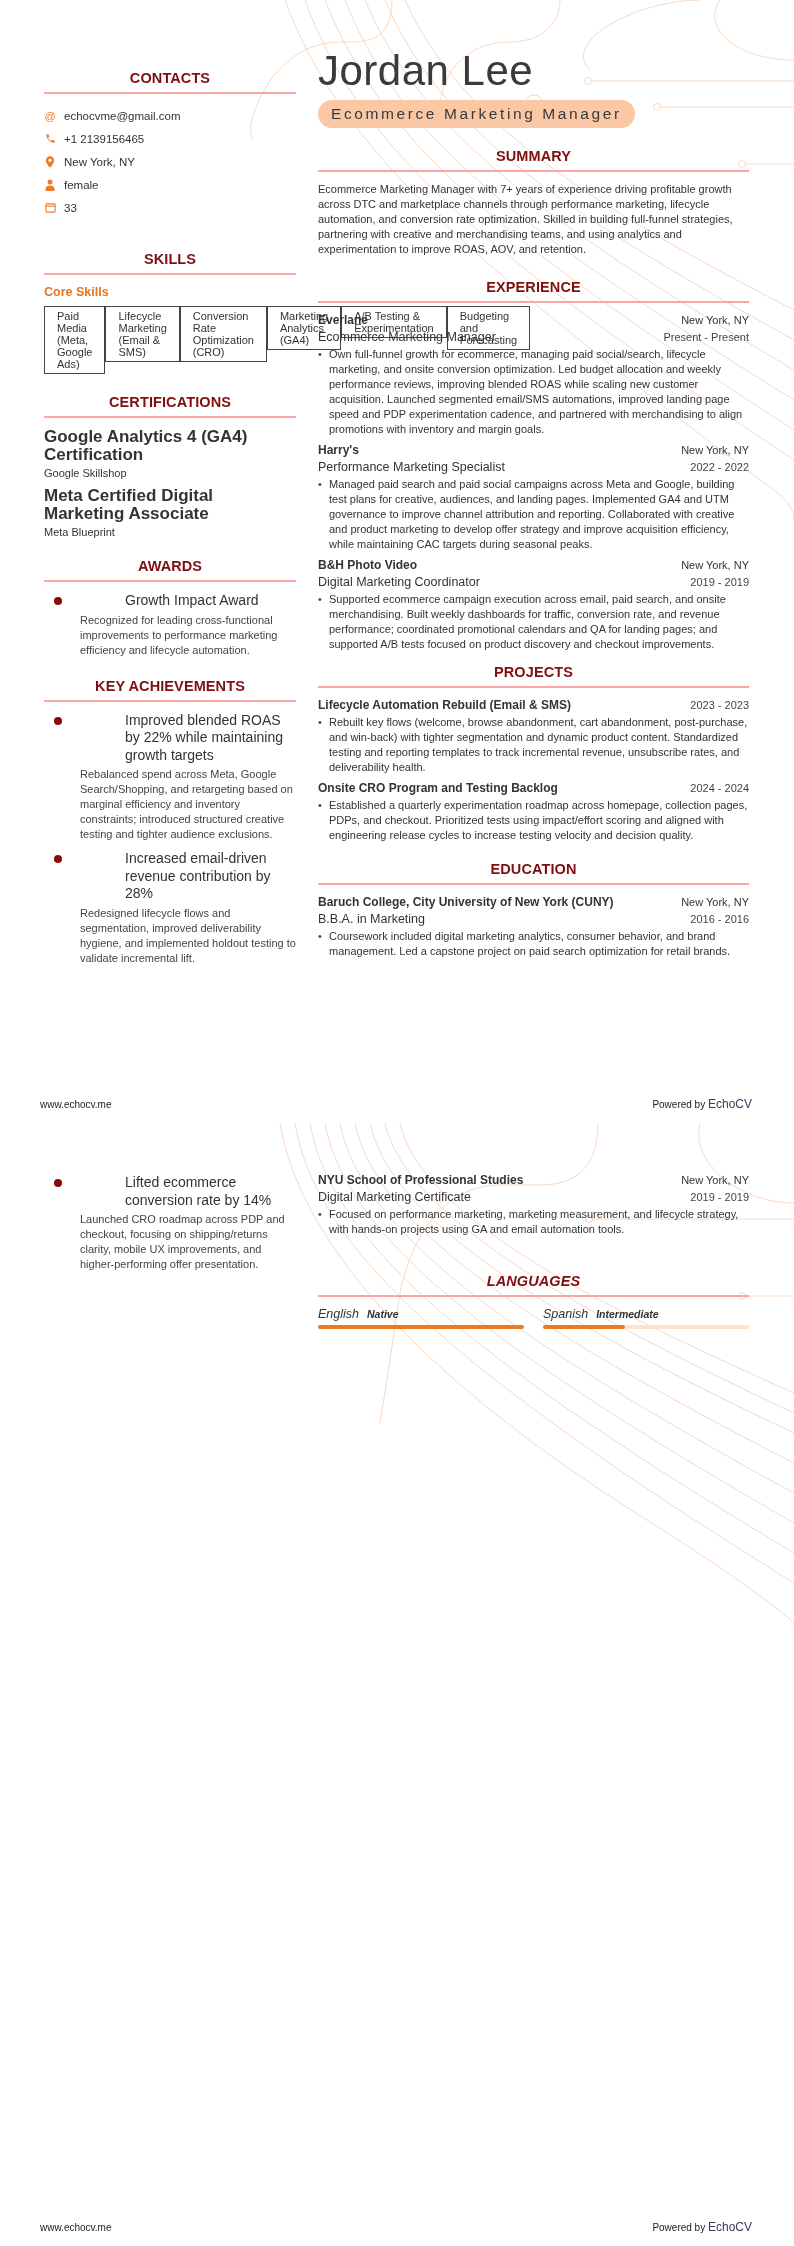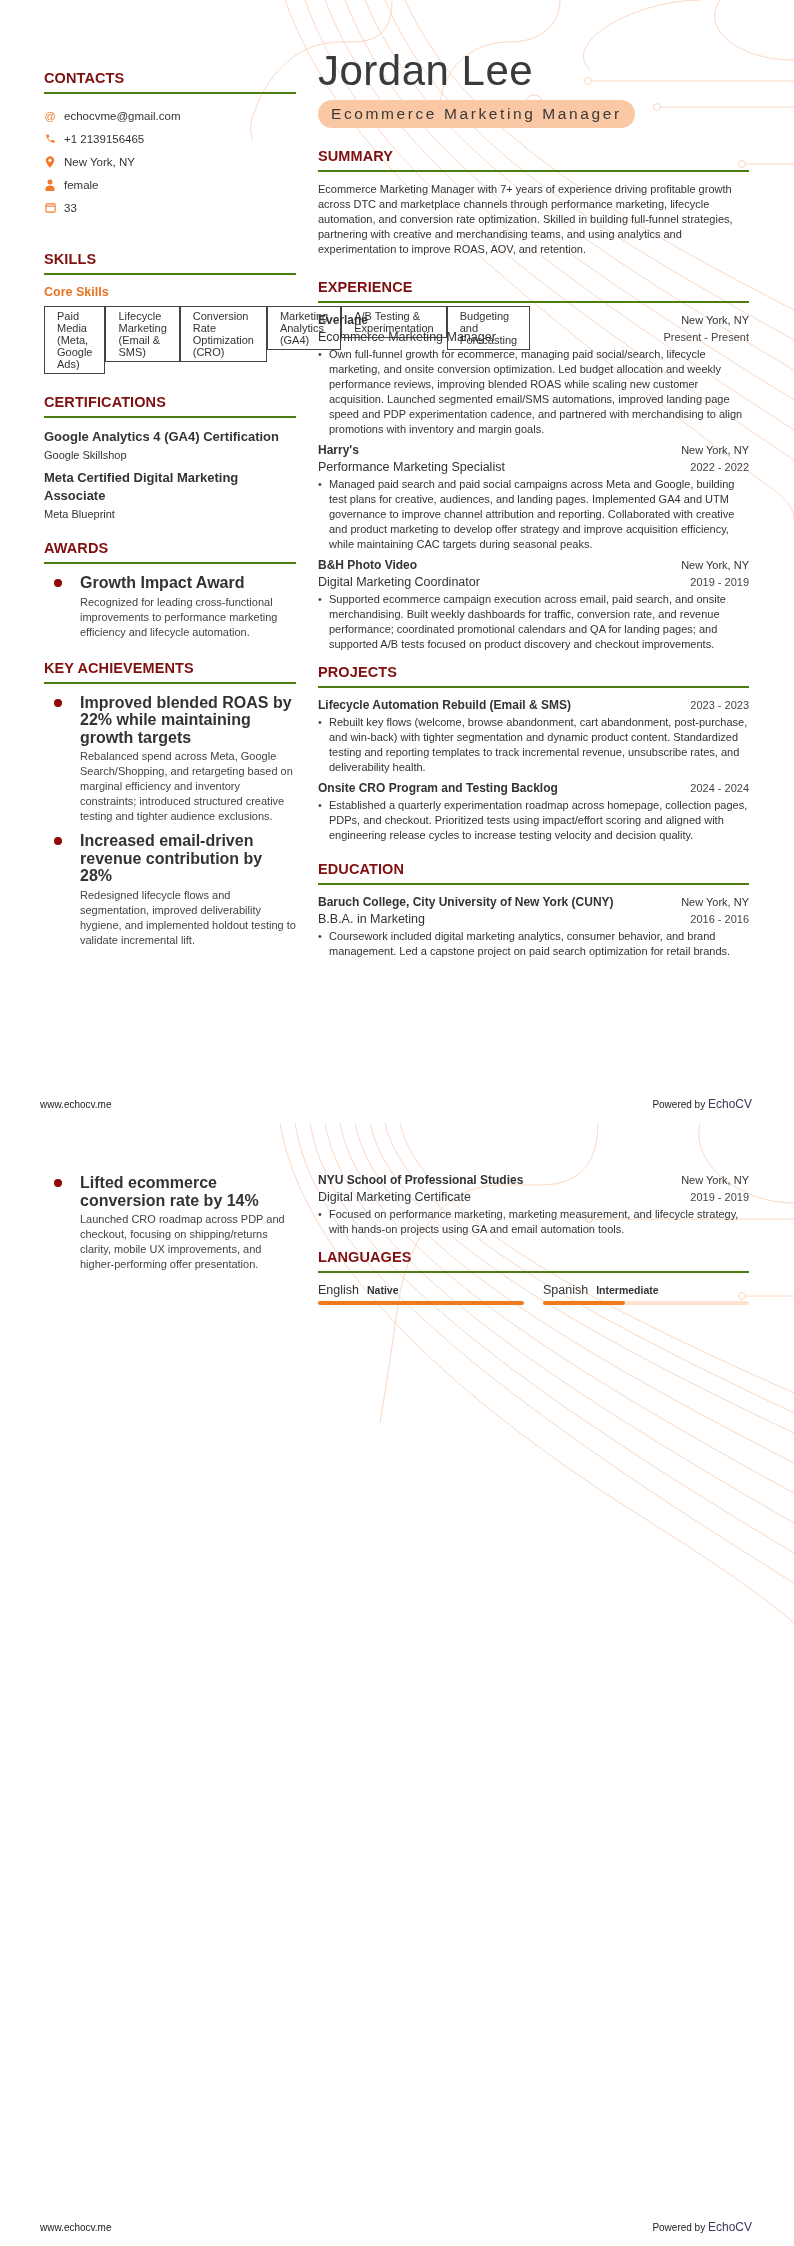--- a/index.html
+++ b/index.html
@@ -8,35 +8,35 @@
 
   .page { position: absolute; left: 0; width: 794px; background: #fff; overflow: hidden; }
   .page1 { top: 0; height: 1123px; }
   .page2 { top: 1123px; height: 1123px; }
 
   .bg-svg { position: absolute; left: 0; top: 0; width: 794px; height: 1123px; pointer-events: none; }
 
   .left { position: absolute; left: 44px; width: 252px; }
   .right { position: absolute; left: 318px; width: 431px; }
 
-  .sec-title { color: #7f0f0f; font-weight: bold; font-size: 14.5px; letter-spacing: 0.1px; padding-bottom: 6px; border-bottom: 2px solid #4d7c0f; margin-bottom: 10px; }
+  .sec-title { color: #7f0f0f; font-weight: bold; font-size: 14.5px; letter-spacing: 0.1px; padding-bottom: 6px; border-bottom: 2px solid #fca5a5; margin-bottom: 10px; text-align: center; }
 
   .contact-row { display: flex; align-items: center; height: 23px; font-size: 11.5px; color: #333; }
   .contact-row .ic { width: 12px; height: 12px; margin-right: 8px; display: inline-flex; align-items: center; justify-content: center; color: #f07a2a; font-size: 11px; }
 
   .core-label { color: #e8731f; font-weight: bold; font-size: 12.5px; margin: 4px 0 4px 0; }
   .skill-tag { display: inline-block; border: 1.3px solid #444; padding: 3px 12px; font-size: 11px; color: #333; margin: 3px 0 6px 0; }
   .skill-list { display: flex; flex-direction: row; align-items: flex-start; }
 
-  .cert-title { font-weight: bold; font-size: 13px; color: #333; line-height: 18px; margin-top: 8px; }
+  .cert-title { font-weight: bold; font-size: 17px; color: #333; line-height: 18px; margin-top: 8px; }
   .cert-issuer { font-size: 11px; color: #333; margin: 3px 0 6px 0; }
 
   .bullet-item { position: relative; padding-left: 36px; margin-bottom: 8px; }
   .bullet-item .dot { position: absolute; left: 10px; top: 5px; width: 8px; height: 8px; border-radius: 50%; background: #8b0a0a; }
-  .bullet-item .t { font-weight: bold; font-size: 16px; color: #333; line-height: 17.5px; }
+  .bullet-item .t { font-weight: normal; font-size: 14px; color: #333; line-height: 17.5px; margin-left: 45px; }
   .bullet-item .d { font-size: 11px; color: #444; line-height: 15px; margin-top: 3px; }
 
   .name { font-size: 42px; color: #3a3a3a; font-weight: normal; letter-spacing: 0.5px; line-height: 46px; }
   .title-pill { display: inline-block; background: #fac8a4; border-radius: 16px; padding: 5px 13px; font-size: 15.5px; letter-spacing: 2.6px; color: #3a3a3a; margin-top: 6px; }
 
   .summary { font-size: 11px; line-height: 15px; color: #333; }
 
   .entry { margin-bottom: 6px; }
   .entry-row { display: flex; justify-content: space-between; align-items: baseline; }
   .entry-org { font-weight: bold; font-size: 12px; color: #333; }
@@ -298,21 +298,21 @@
         <span class="entry-org">NYU School of Professional Studies</span>
         <span class="entry-loc">New York, NY</span>
       </div>
       <div class="entry-row">
         <span class="entry-role">Digital Marketing Certificate</span>
         <span class="entry-date">2019 - 2019</span>
       </div>
       <div class="entry-bullet">Focused on performance marketing, marketing measurement, and lifecycle strategy, with hands-on projects using GA and email automation tools.</div>
     </div>
 
-    <section style="margin-top:12px;">
+    <section style="margin-top:36px;font-style:italic;">
       <div class="sec-title">LANGUAGES</div>
       <div class="lang-row">
         <div class="lang">
           <div class="lang-head">
             <span class="lang-name">English</span>
             <span class="lang-level">Native</span>
           </div>
           <div class="lang-bar">
             <div class="lang-fill" style="width:100%;"></div>
           </div>

